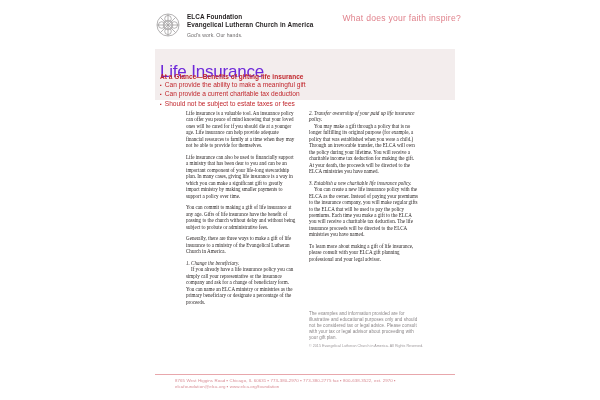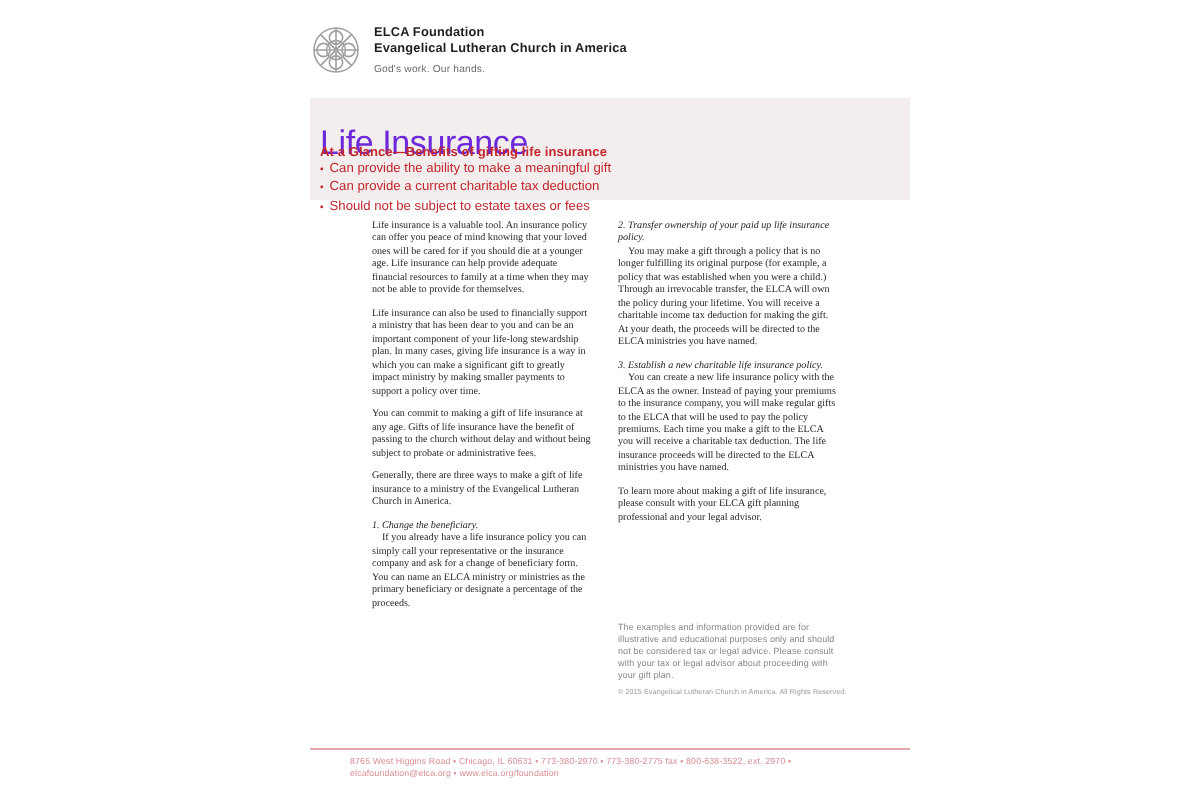--- a/index.html
+++ b/index.html
@@ -69,20 +69,21 @@
             <path d="M8.6 8.6l30.8 30.8M39.4 8.6L8.6 39.4"></path>
           </g>
         </svg>
       </span>
       <div class="org-lines">
         <div class="org-name">ELCA Foundation</div>
         <div class="org-sub">Evangelical Lutheran Church in America</div>
         <div class="org-tag">God's work. Our hands.</div>
       </div>
     </div>
+    <div class="tagline">What does your faith inspire?</div>
   </div>
 
   <div class="banner"></div>
   <h1 class="title">Life Insurance</h1>
   <div class="glance">At a Glance—Benefits of gifting life insurance</div>
   <div class="bullets">
     <div class="bullet">
       <span class="dot">▪</span>
       <span>Can provide the ability to make a meaningful gift</span>
     </div>

